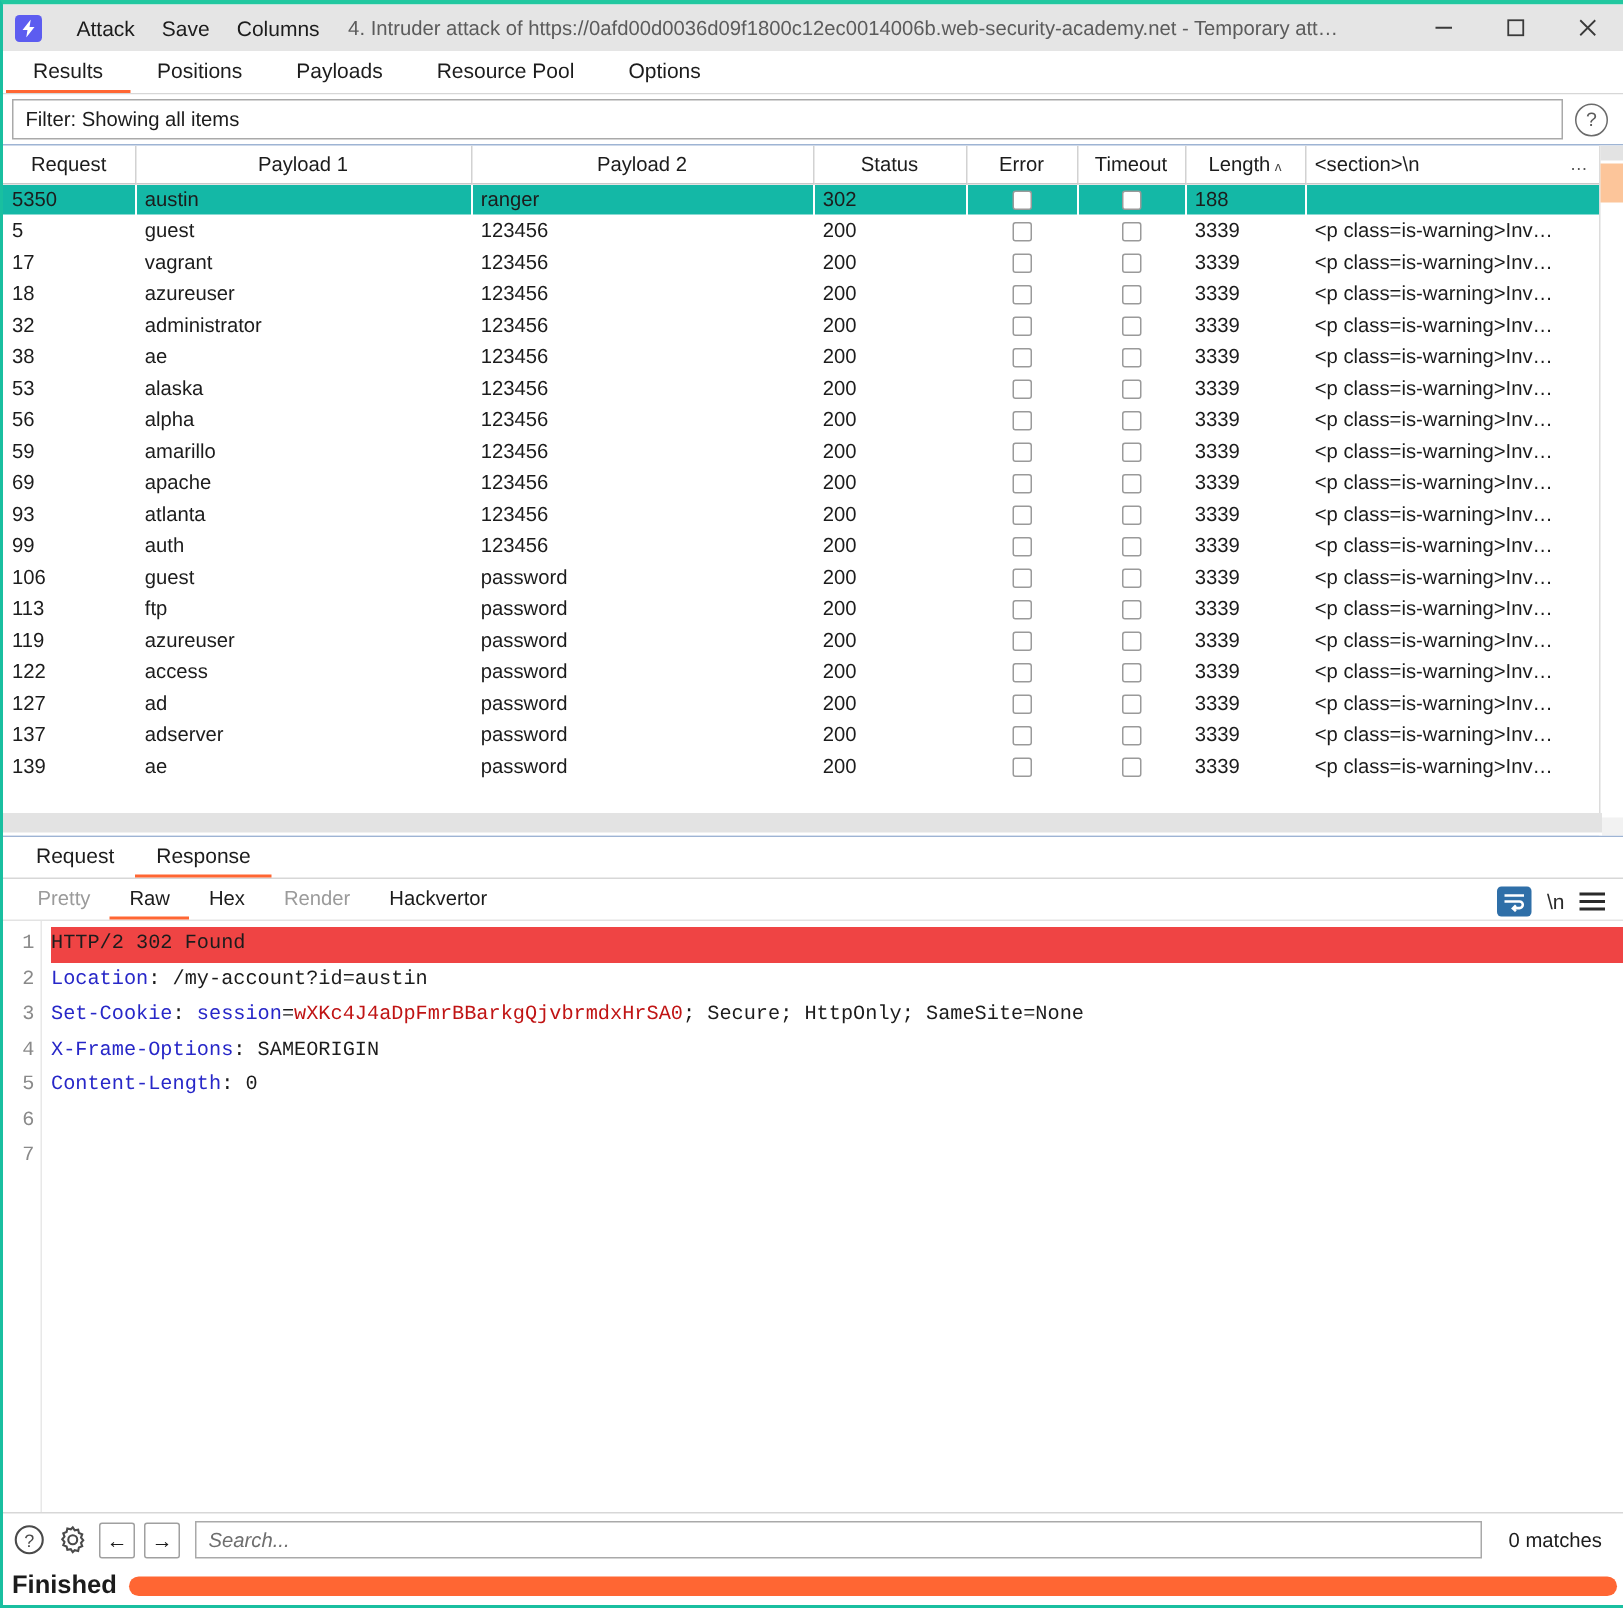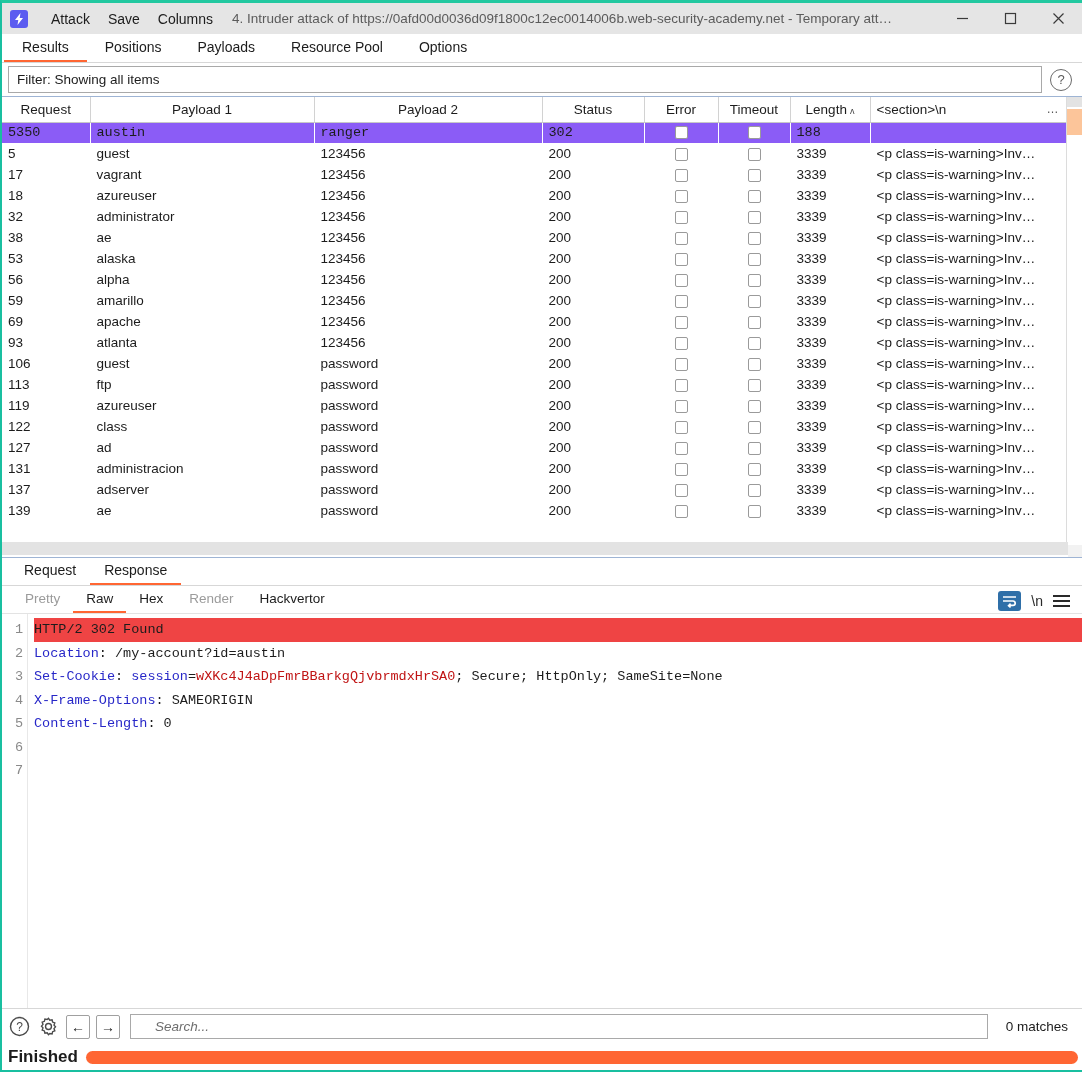--- a/index.html
+++ b/index.html
@@ -144,21 +144,21 @@
   }
   table.res th.lefthdr { text-align: left; padding-left: 6px; }
   table.res td {
     height: 21px;
     padding: 0 6px;
     border-right: 1px solid transparent;
     white-space: nowrap;
     overflow: hidden;
     color: #1c1c1c;
   }
-  tr.hl td { background: #8b5cf6; font-family: Liberation Mono, monospace; }
+  tr.hl td { background: #14b8a6; }
   td.ctr { text-align: center; }
   .cb {
     width: 13px; height: 13px;
     border: 1px solid #9a9a9a;
     background: #fff;
     display: inline-block;
     vertical-align: middle;
     border-radius: 2px;
   }
   .sortarrow { font-size: 9px; color: #444; margin-left: 3px; }
@@ -280,21 +280,21 @@
     display:flex; align-items:center; justify-content:center;
     font-size: 14px; color: #1c1c1c;
     border-radius: 2px;
   }
   .searchbox {
     flex: 1 1 auto;
     height: 25px;
     border: 1px solid #a9a9a9;
     background: #fff;
     display: flex; align-items: center;
-    padding-left: 24px;
+    padding-left: 8px;
     margin-left: 4px;
   }
   .searchbox span {
     font-style: italic; color: #6e6e6e; font-size: 13.5px;
   }
   .matches { font-size: 13.5px; color: #1c1c1c; padding: 0 8px 0 12px; white-space: nowrap; }
 
   
   .statusbar {
     flex: 0 0 auto;
@@ -488,20 +488,30 @@
             <td>93</td>
             <td>atlanta</td>
             <td>123456</td>
             <td>200</td>
             <td class="ctr"><span class="cb"></span></td>
             <td class="ctr"><span class="cb"></span></td>
             <td>3339</td>
             <td>&lt;p class=is-warning&gt;Inv…</td>
           </tr>
           <tr>
+            <td>99</td>
+            <td>auth</td>
+            <td>123456</td>
+            <td>200</td>
+            <td class="ctr"><span class="cb"></span></td>
+            <td class="ctr"><span class="cb"></span></td>
+            <td>3339</td>
+            <td>&lt;p class=is-warning&gt;Inv…</td>
+          </tr>
+          <tr>
             <td>106</td>
             <td>guest</td>
             <td>password</td>
             <td>200</td>
             <td class="ctr"><span class="cb"></span></td>
             <td class="ctr"><span class="cb"></span></td>
             <td>3339</td>
             <td>&lt;p class=is-warning&gt;Inv…</td>
           </tr>
           <tr>
@@ -519,41 +529,31 @@
             <td>azureuser</td>
             <td>password</td>
             <td>200</td>
             <td class="ctr"><span class="cb"></span></td>
             <td class="ctr"><span class="cb"></span></td>
             <td>3339</td>
             <td>&lt;p class=is-warning&gt;Inv…</td>
           </tr>
           <tr>
             <td>122</td>
-            <td>class</td>
+            <td>access</td>
             <td>password</td>
             <td>200</td>
             <td class="ctr"><span class="cb"></span></td>
             <td class="ctr"><span class="cb"></span></td>
             <td>3339</td>
             <td>&lt;p class=is-warning&gt;Inv…</td>
           </tr>
           <tr>
             <td>127</td>
             <td>ad</td>
-            <td>password</td>
-            <td>200</td>
-            <td class="ctr"><span class="cb"></span></td>
-            <td class="ctr"><span class="cb"></span></td>
-            <td>3339</td>
-            <td>&lt;p class=is-warning&gt;Inv…</td>
-          </tr>
-          <tr>
-            <td>131</td>
-            <td>administracion</td>
             <td>password</td>
             <td>200</td>
             <td class="ctr"><span class="cb"></span></td>
             <td class="ctr"><span class="cb"></span></td>
             <td>3339</td>
             <td>&lt;p class=is-warning&gt;Inv…</td>
           </tr>
           <tr>
             <td>137</td>
             <td>adserver</td>

